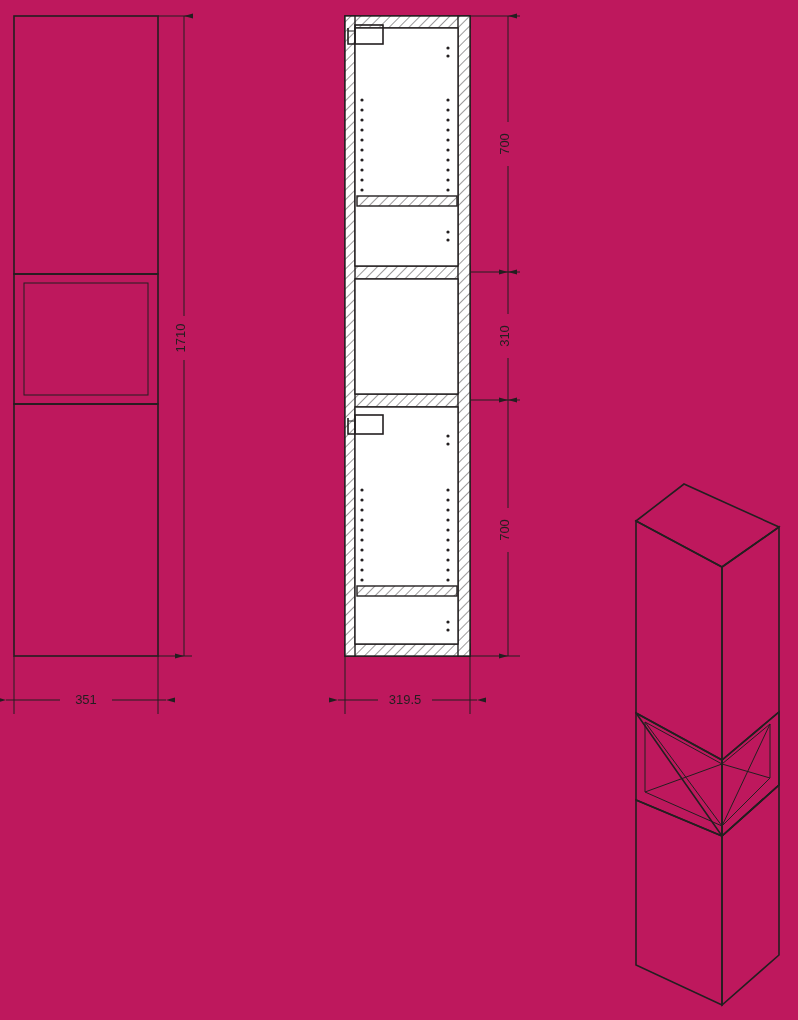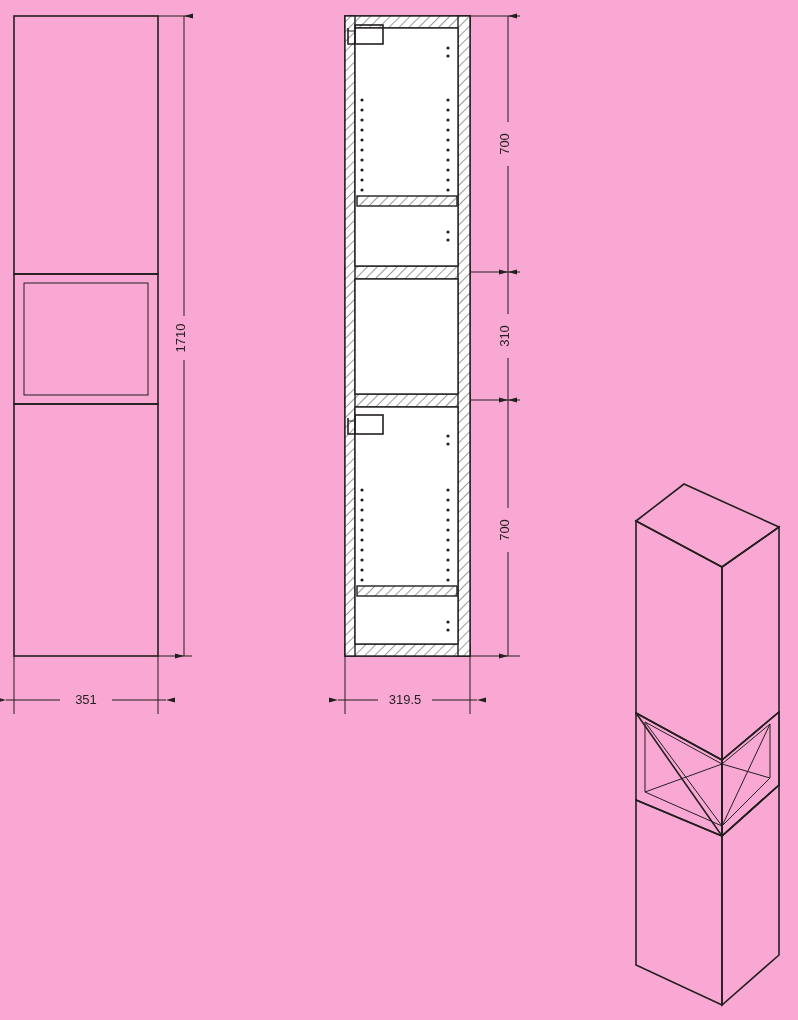--- a/index.html
+++ b/index.html
@@ -7,21 +7,21 @@
     padding: 0;
     background: #ffffff;
   }
   body {
     font-family: "Liberation Sans", sans-serif;
   }
   #sheet {
     position: relative;
     width: 798px;
     height: 1020px;
-    background: #f9a8d4;
+    background: #be185d;
     overflow: hidden;
   }
   svg.drawing {
     position: absolute;
     top: 0;
     left: 0;
     width: 798px;
     height: 1020px;
   }
   .ln {

